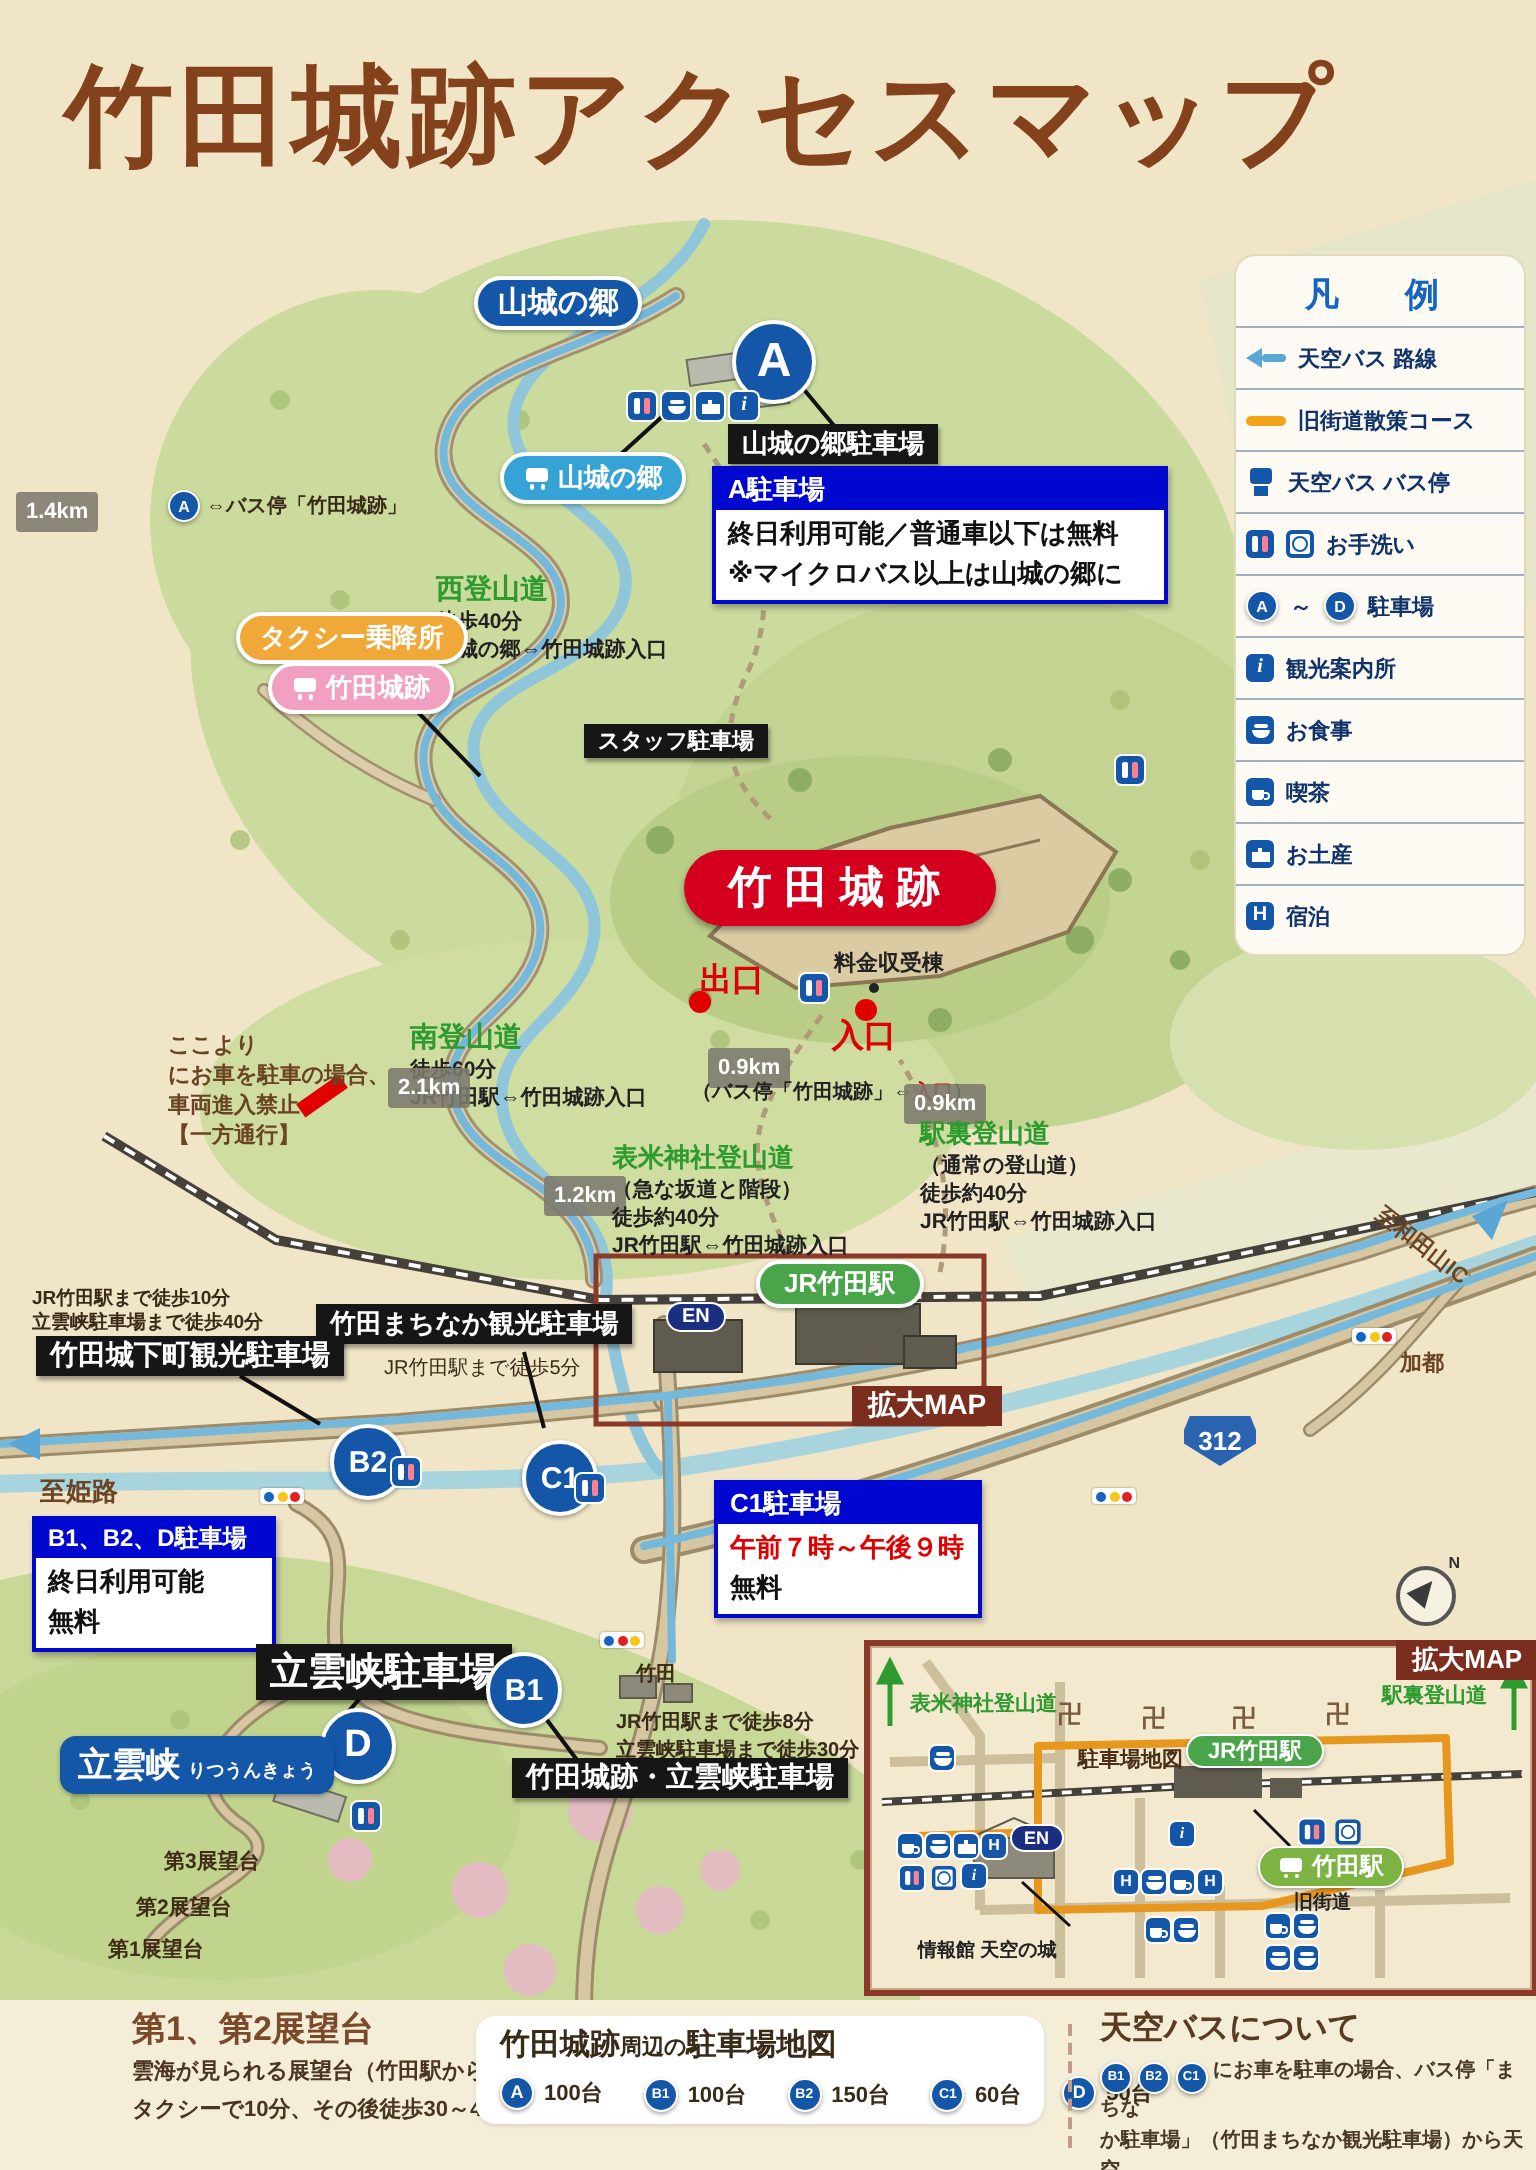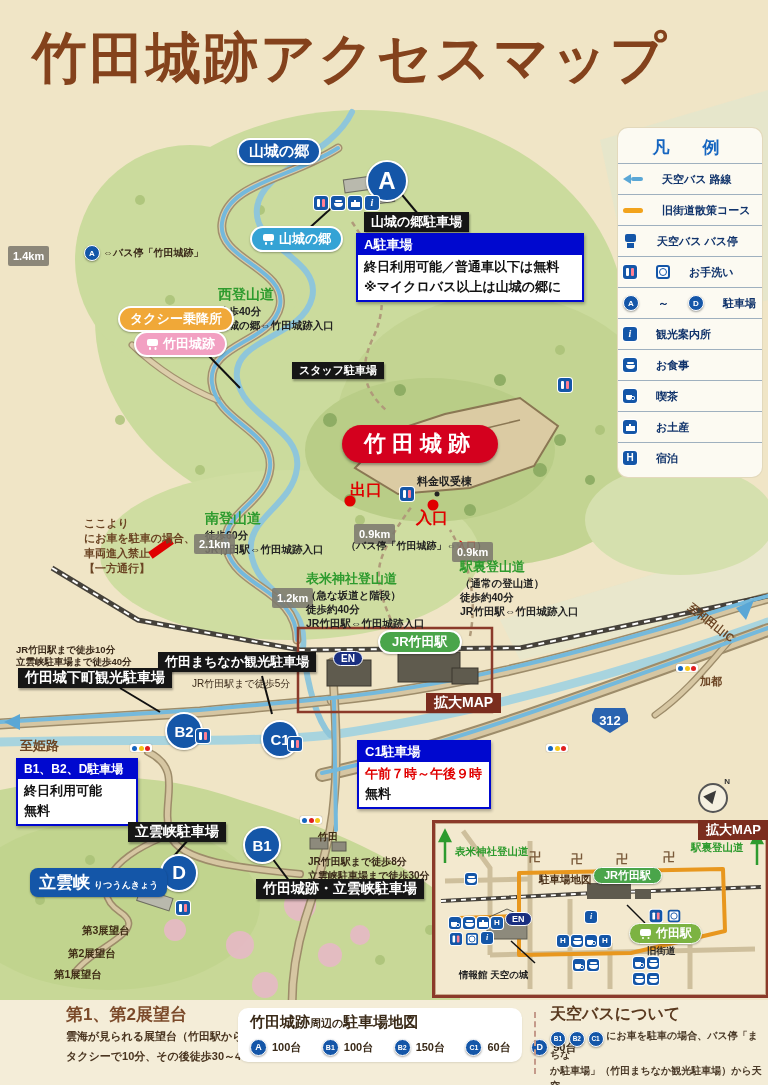--- a/index.html
+++ b/index.html
@@ -4,21 +4,21 @@
 <style>
   html,body{margin:0;padding:0;background:#d8d0b8}
   .page{position:relative;width:768px;height:1085px;background:#f0e5c6;overflow:hidden;
         font-family:"Liberation Sans","DejaVu Sans",sans-serif;}
   .abs{position:absolute}
   .nw{white-space:nowrap}
   .ttl{font-size:55px;font-weight:bold;color:#84421c;letter-spacing:2px}
   
   .legend{left:618px;top:128px;width:144px;background:#fcfaf2;border-radius:10px;padding:6px 0 4px;box-shadow:0 0 0 1px #e3d9bc}
   .legend h3{margin:2px 0 4px;text-align:center;color:#1565c0;font-size:17px;letter-spacing:8px;font-weight:bold}
-  .lrow{display:flex;align-items:center;gap:19px;padding:5px 5px;border-top:1px solid #9fb0bf;min-height:20px}
+  .lrow{display:flex;align-items:center;gap:6px;padding:5px 5px;border-top:1px solid #9fb0bf;min-height:20px}
   .lrow .lbl{font-size:11px;font-weight:bold;color:#10336b;white-space:nowrap}
   
   .pill{display:inline-flex;align-items:center;gap:4px;border-radius:14px;padding:2px 10px;color:#fff;font-weight:bold;
         border:2px solid #fff;box-shadow:0 1px 2px rgba(0,0,0,.3);white-space:nowrap}
   .bg-blue{background:#1456a8}.bg-skyblue{background:#35a3d5}.bg-orange{background:#f0a838}
   .bg-pink{background:#f2a0c2}.bg-green{background:#4aa54a}.bg-lime{background:#7cb342}
   .pc{display:inline-flex;align-items:center;justify-content:center;background:#1456a8;color:#fff;border-radius:50%;
       font-weight:bold;border:2px solid #fff;box-shadow:0 1px 2px rgba(0,0,0,.35)}
   .pc38{width:38px;height:38px;font-size:24px}
   .pc34{width:34px;height:34px;font-size:19px}
@@ -426,21 +426,21 @@
     </div>
   </div>
   <div class="abs ibox" style="left:357px;top:740px;width:130px">
     <div class="hd">C1駐車場</div>
     <div class="bd">
       <div class="redtxt">午前７時～午後９時</div>
       <div>無料</div>
     </div>
   </div>
 
-  <span class="abs blk" style="left:128px;top:822px;font-size:14px">立雲峡駐車場</span>
+  <span class="abs blk" style="left:128px;top:822px;font-size:19px">立雲峡駐車場</span>
   <span class="abs pc pc34" style="left:160px;top:854px">D</span>
   <div class="abs" style="left:30px;top:868px;background:#1456a8;border-radius:8px;padding:3px 9px;color:#fff;display:flex;align-items:baseline;gap:4px;box-shadow:0 1px 2px rgba(0,0,0,.3)">
     <span style="font-size:17px;font-weight:bold">立雲峡</span>
     <span style="font-size:9px;font-weight:bold">りつうんきょう</span>
   </div>
   <span class="abs wc" style="left:176px;top:901px">
       <i></i>
       <i class="w"></i>
     </span>
   <span class="abs nw" style="left:82px;top:924px;font-size:10.5px;font-weight:bold;color:#3f2d15">第3展望台</span>

